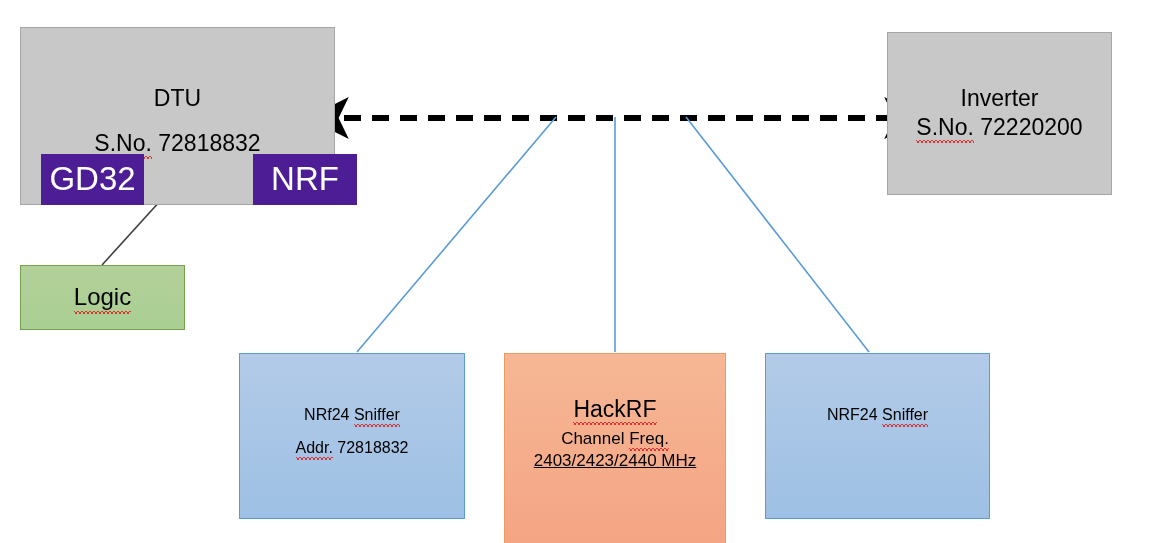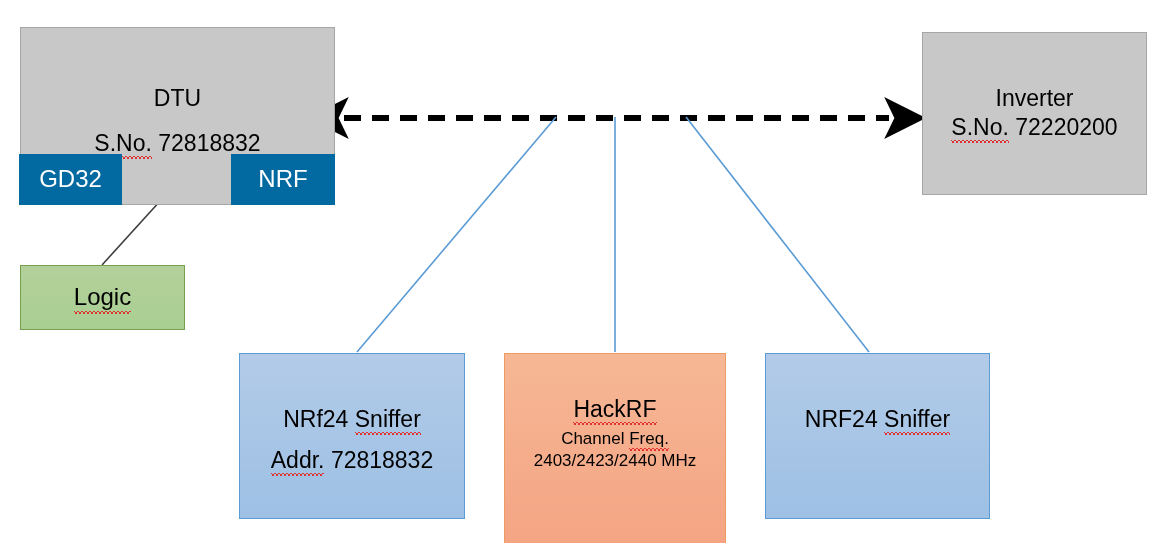--- a/index.html
+++ b/index.html
@@ -42,38 +42,39 @@
     background: #c8c8c8;
     border: 1px solid #a6a6a6;
     justify-content: flex-start;
     padding-top: 57px;
     font-size: 23px;
   }
   #dtu-box .line2 { margin-top: 18px; }
 
   
   #inverter-box {
-    left: 922px;
+    left: 887px;
     top: 32px;
     width: 225px;
     height: 163px;
     background: #c8c8c8;
     border: 1px solid #a6a6a6;
     justify-content: flex-start;
     padding-top: 52px;
     font-size: 23px;
   }
   #inverter-box .line2 { margin-top: 2px; text-align: center; }
 
   
   .black-box {
-    background: #0369a1;
+    background: #4c1d95;
     color: #ffffff;
-    font-size: 24px;
+    font-size: 33px;
     border: none;
+    margin-left: 22px;
   }
   #gd32-box {
     left: 19px;
     top: 154px;
     width: 103px;
     height: 51px;
   }
   #nrf-box {
     left: 231px;
     top: 154px;
@@ -89,21 +90,21 @@
     height: 65px;
     background: linear-gradient(180deg, #b3d09a 0%, #a9cf93 100%);
     border: 1px solid #76a04e;
     font-size: 24px;
   }
 
   
   .blue-box {
     background: linear-gradient(180deg, #b3cbe8 0%, #9dc0e4 100%);
     border: 1px solid #5b9bd5;
-    font-size: 23px;
+    font-size: 16px;
     justify-content: flex-start;
     padding-top: 52px;
   }
   #sniffer-left {
     left: 239px;
     top: 353px;
     width: 226px;
     height: 166px;
   }
   #sniffer-right {
@@ -120,21 +121,21 @@
     top: 353px;
     width: 222px;
     height: 208px;
     background: linear-gradient(180deg, #f6b795 0%, #f4a382 100%);
     border: 1px solid #ed9b63;
     justify-content: flex-start;
     padding-top: 42px;
   }
   #hackrf-box .line1 { font-size: 23px; }
   #hackrf-box .line2 { font-size: 17px; margin-top: 6px; }
-  #hackrf-box .line3 { font-size: 17px; margin-top: 2px; }
+  #hackrf-box .line3 { font-size: 17px; margin-top: 2px; text-decoration: underline; }
 
   
   .sq {
     position: relative;
     display: inline-block;
   }
   .sq::after {
     content: "";
     position: absolute;
     left: 0;

